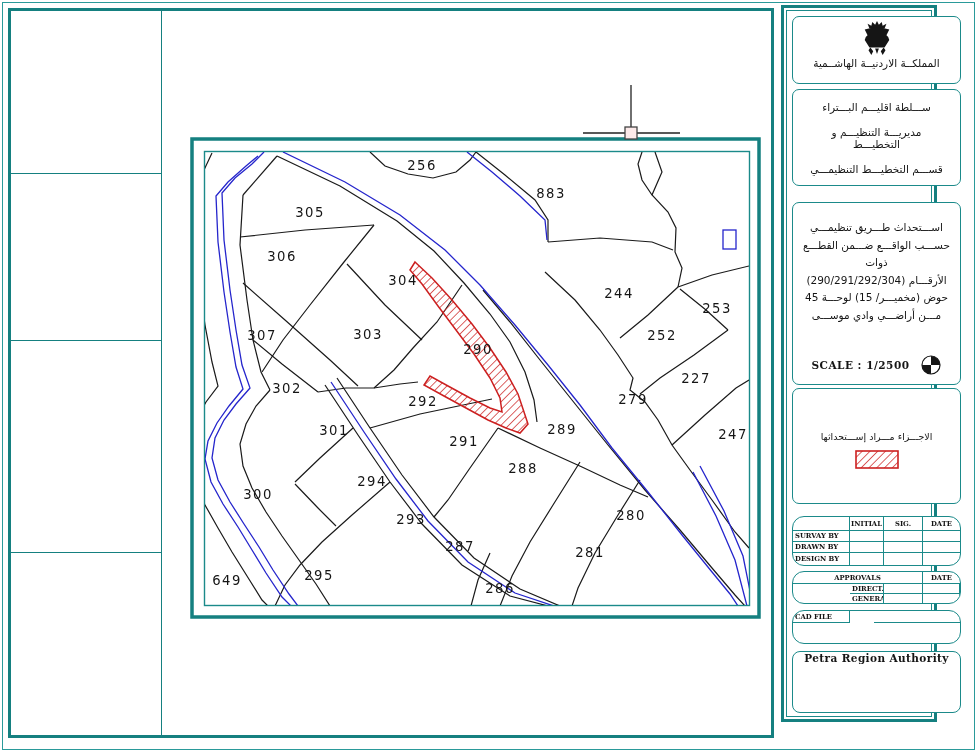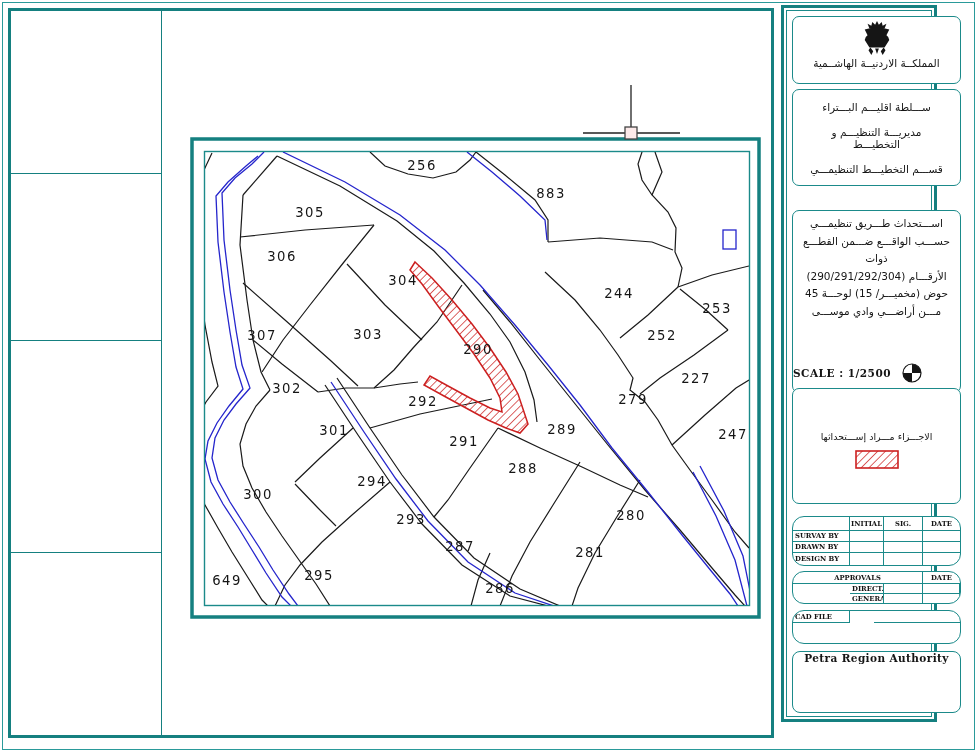--- a/index.html
+++ b/index.html
@@ -21,23 +21,23 @@
        border:3px solid #158080;box-sizing:border-box;background:#fff;}
   .panel-liner{position:absolute;inset:2px;border:1px solid #1b8a8a;}
   .tb-box{position:absolute;left:8px;width:169px;border:1px solid #1b8a8a;
        border-radius:7px;box-sizing:border-box;background:#fff;}
   .arabic{direction:rtl;text-align:center;font-family:"DejaVu Sans",sans-serif;}
   .b1{top:8px;height:68px;}
   .b1 .emblem{display:block;margin:4px auto 0;}
   .b1 .kingdom{font-size:10.5px;margin-top:2px;}
   .b2{top:81px;height:97px;display:flex;flex-direction:column;justify-content:space-around;padding:4px 17px;}
   .b2 div{font-size:10.5px;}
-  .b3{top:202px;height:183px;padding-top:4px;box-sizing:border-box;}
+  .b3{top:194px;height:183px;padding-top:16px;box-sizing:border-box;}
   .b3 .dline{font-size:10.5px;line-height:17.5px;}
-  .scale-row{position:absolute;left:0;right:0;bottom:8px;display:flex;align-items:center;gap:10px;}
+  .scale-row{position:absolute;left:0;right:0;bottom:8px;display:flex;align-items:center;justify-content:center;gap:10px;}
   .scale-txt{font-family:"DejaVu Serif",serif;font-weight:bold;font-size:10.5px;letter-spacing:.5px;}
   .b4{top:380px;height:116px;}
   .legend-row{position:absolute;left:6px;right:6px;top:42px;display:flex;align-items:center;justify-content:center;gap:8px;flex-direction:column;}
   .legend-txt{font-size:9.5px;direction:rtl;}
   
   .tblbox{position:absolute;left:8px;width:169px;border:1px solid #1b8a8a;border-radius:12px;
       box-sizing:border-box;overflow:hidden;background:#fff;}
   .t1{top:508px;height:50px;}
   .t2{top:563px;height:33px;}
   .t3{top:602px;height:34px;}

